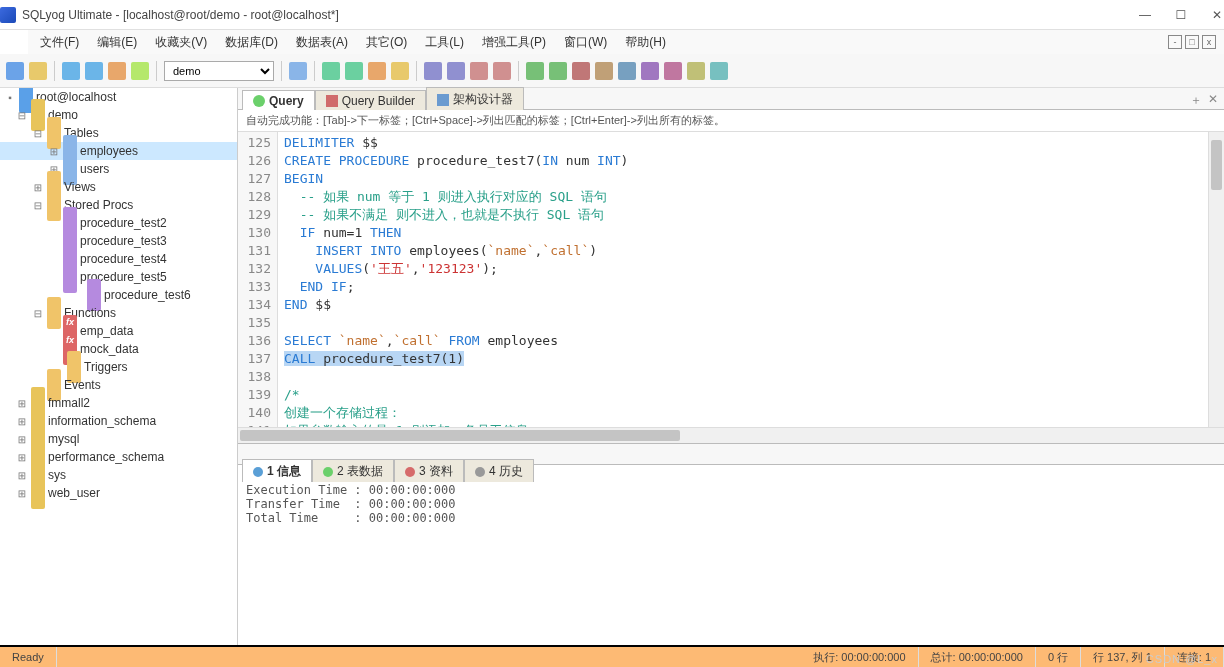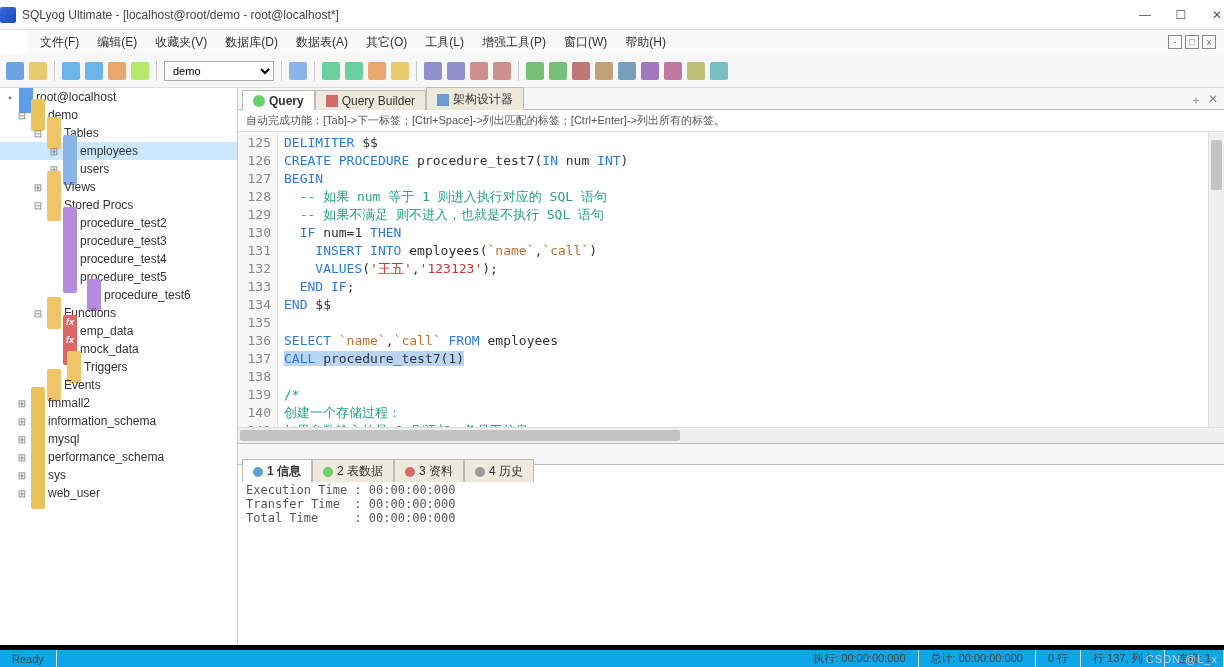--- a/index.html
+++ b/index.html
@@ -49,21 +49,21 @@
   .vscroll { width:16px; background:#f0f0f0; border-left:1px solid #ddd; position:relative;}
   .vscroll .thumb{ position:absolute; top:8px; left:2px; right:2px; height:50px; background:#c4c4c4; border-radius:2px;}
   .hscrollbar { height:16px; background:#f0f0f0; border-top:1px solid #ddd; display:flex;}
   .hscrollbar .htrack{ flex:1; position:relative;}
   .hscrollbar .hthumb{ position:absolute; left:2px; top:2px; bottom:2px; width:440px; background:#c4c4c4; border-radius:2px;}
   .result-tabs { height:22px; display:flex; align-items:flex-end; background:#f7f7f7; border-bottom:1px solid #bbb; border-top:1px solid #bbb; padding-left:4px;}
   .rtab { padding:3px 10px 2px; border:1px solid #bbb; border-bottom:none; background:#ede9dd; font-size:12px; display:flex; align-items:center; gap:4px; cursor:pointer; position:relative; top:18px;}
   .rtab.active{ background:#fff; font-weight:bold;}
   .rti{ width:10px;height:10px; border-radius:50%;}
   .result-pane { height:180px; font-family:Consolas,monospace; font-size:12px; color:#555; padding:4px 8px; overflow:auto; background:#fff; white-space:pre;}
-  .statusbar { height:22px; background:#0ea5e9; border-top:5px solid #000000; display:flex; align-items:center; font-size:11px; color:#444; }
+  .statusbar { height:22px; background:#fdba74; border-top:2px solid #000000; display:flex; align-items:center; font-size:11px; color:#444; }
   .statusbar .cell{ padding:0 12px; border-right:1px solid #ddd; height:100%; display:flex; align-items:center;}
   .statusbar .spacer{flex:1;}
   .watermark{ position:absolute; right:6px; bottom:2px; color:#ccc; font-size:11px; letter-spacing:1px;}
 </style>
 </head>
 <body>
 
 <div class="titlebar">
   <div class="logo"></div>
   <div class="ttxt">SQLyog Ultimate - [localhost@root/demo - root@localhost*]</div>

